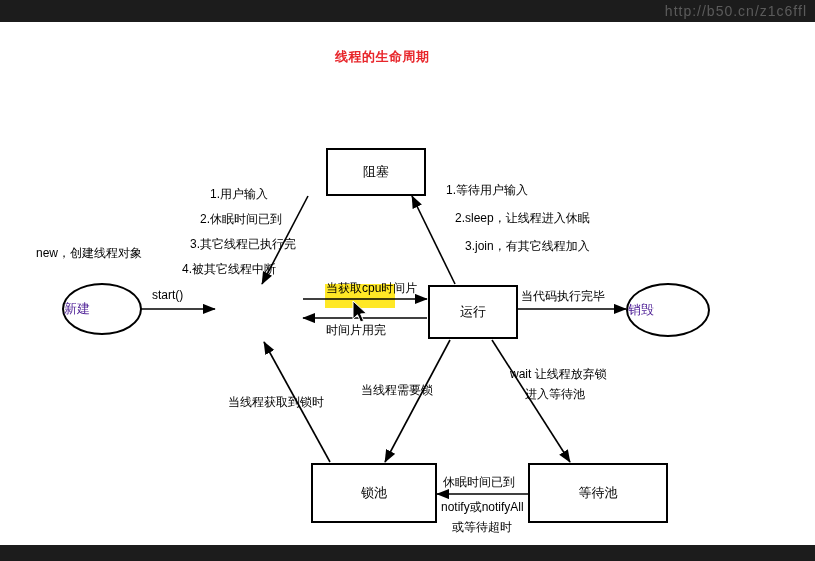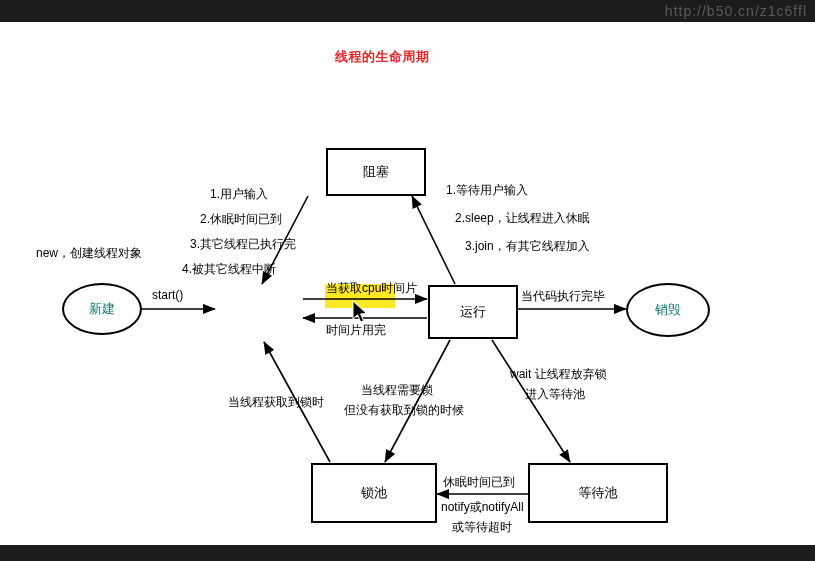--- a/index.html
+++ b/index.html
@@ -63,23 +63,23 @@
     color: #000;
     box-sizing: border-box;
   }
   .ellipse {
     position: absolute;
     border: 2px solid #000;
     border-radius: 50%;
     background: #fff;
     display: flex;
     align-items: center;
-    justify-content: center;
+    justify-content: flex-start;
     font-size: 13px;
-    color: #0f766e;
+    color: #4c1d95;
     box-sizing: border-box;
   }
   .lbl {
     position: absolute;
     font-size: 12px;
     color: #000;
     white-space: nowrap;
     line-height: 17px;
   }
   svg.edges {
@@ -179,21 +179,20 @@
   <div class="lbl" style="left:465px; top:238px;">3.join，有其它线程加入</div>
 
   <div class="lbl" style="left:326px; top:280px;">当获取cpu时间片</div>
   <div class="lbl" style="left:326px; top:322px;">时间片用完</div>
   <div class="lbl" style="left:521px; top:288px;">当代码执行完毕</div>
 
   <div class="lbl" style="left:510px; top:366px;">wait 让线程放弃锁</div>
   <div class="lbl" style="left:525px; top:386px;">进入等待池</div>
 
   <div class="lbl" style="left:361px; top:382px;">当线程需要锁</div>
-  <div class="lbl" style="left:344px; top:402px;">但没有获取到锁的时候</div>
 
   <div class="lbl" style="left:228px; top:394px;">当线程获取到锁时</div>
 
   <div class="lbl" style="left:443px; top:474px;">休眠时间已到</div>
   <div class="lbl" style="left:441px; top:499px;">notify或notifyAll</div>
   <div class="lbl" style="left:452px; top:519px;">或等待超时</div>
 
   <svg class="cursor" style="left:352px; top:300px; width:18px; height:26px;" viewBox="0 0 18 26">
     <path d="M1,1 L1,19 L5.5,14.8 L8.6,22 L11.6,20.7 L8.6,13.9 L14.6,13.6 Z" fill="#000" stroke="#fff" stroke-width="1"></path>
   </svg>

